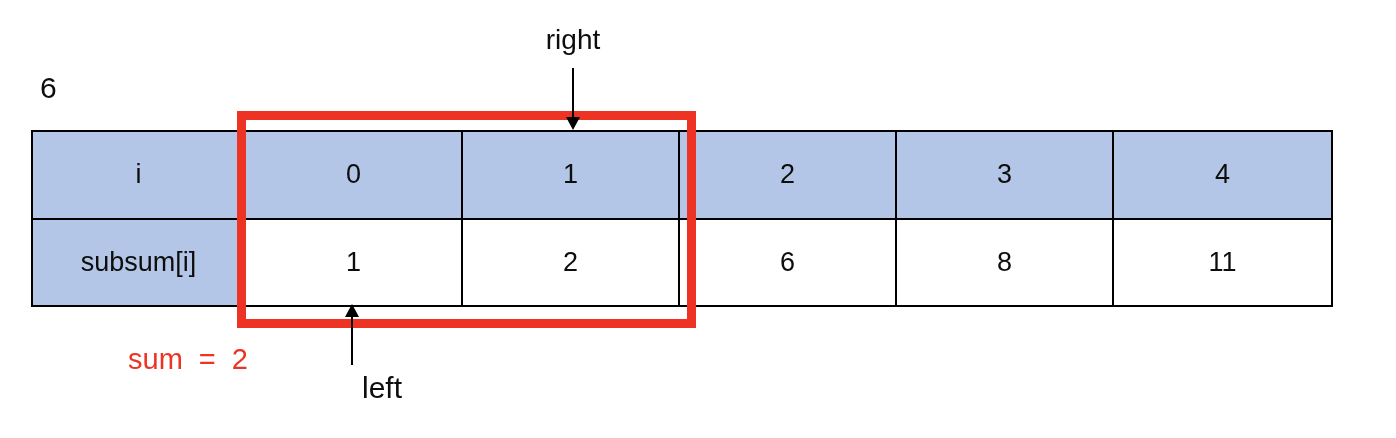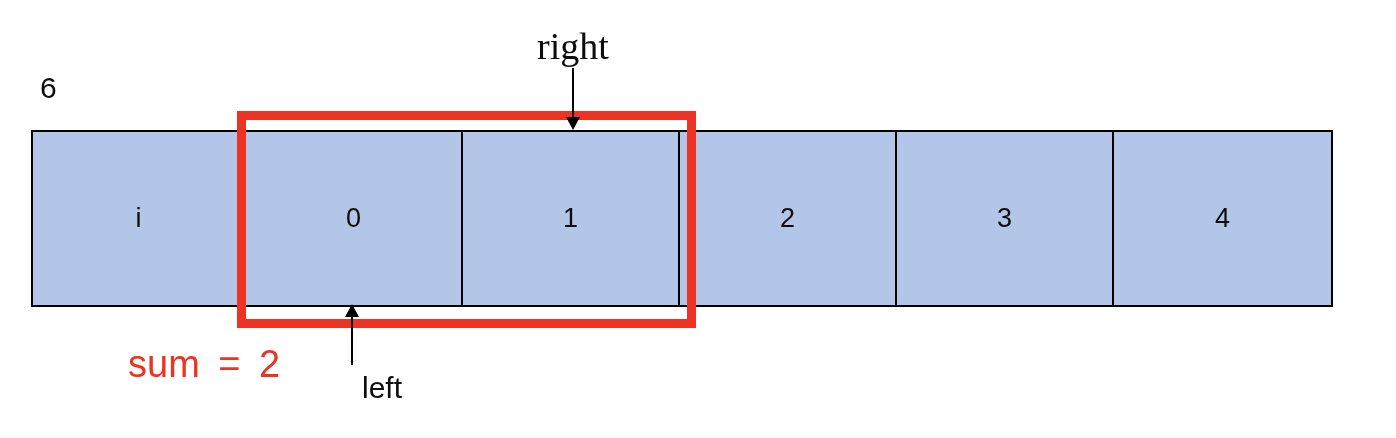--- a/index.html
+++ b/index.html
@@ -95,34 +95,33 @@
   .label-six {
     left: 40px;
     top: 71px;
     font-size: 30px;
   }
   .label-right {
     left: 523px;
     top: 24px;
     width: 100px;
     text-align: center;
-    font-size: 38px;
-    font-family: Liberation Serif, serif;
+    font-size: 28px;
   }
   .label-left {
     left: 302px;
     top: 371px;
     width: 100px;
     text-align: right;
     font-size: 30px;
   }
   .label-sum {
     left: 128px;
     top: 343px;
-    font-size: 38px;
+    font-size: 29px;
     color: var(--highlight, #ed3424);
     word-spacing: 8px;
   }
 </style>
 </head>
 <body>
 
 <div class="stage">
 
   <div class="txt label-six">6</div>
@@ -142,20 +141,28 @@
     </colgroup>
     <tbody>
       <tr>
         <th class="hdr">i</th>
         <td class="hdr">0</td>
         <td class="hdr">1</td>
         <td class="hdr">2</td>
         <td class="hdr">3</td>
         <td class="hdr">4</td>
       </tr>
+      <tr>
+        <th class="hdr">subsum[i]</th>
+        <td class="cell">1</td>
+        <td class="cell">2</td>
+        <td class="cell">6</td>
+        <td class="cell">8</td>
+        <td class="cell">11</td>
+      </tr>
     </tbody>
   </table>
 
   <div class="window-box"></div>
 
   <div class="arrow-line" id="left-arrow-line"></div>
   <div class="arrow-head up" id="left-arrow-head"></div>
   <div class="txt label-left">left</div>
 
   <div class="txt label-sum">sum = 2</div>

